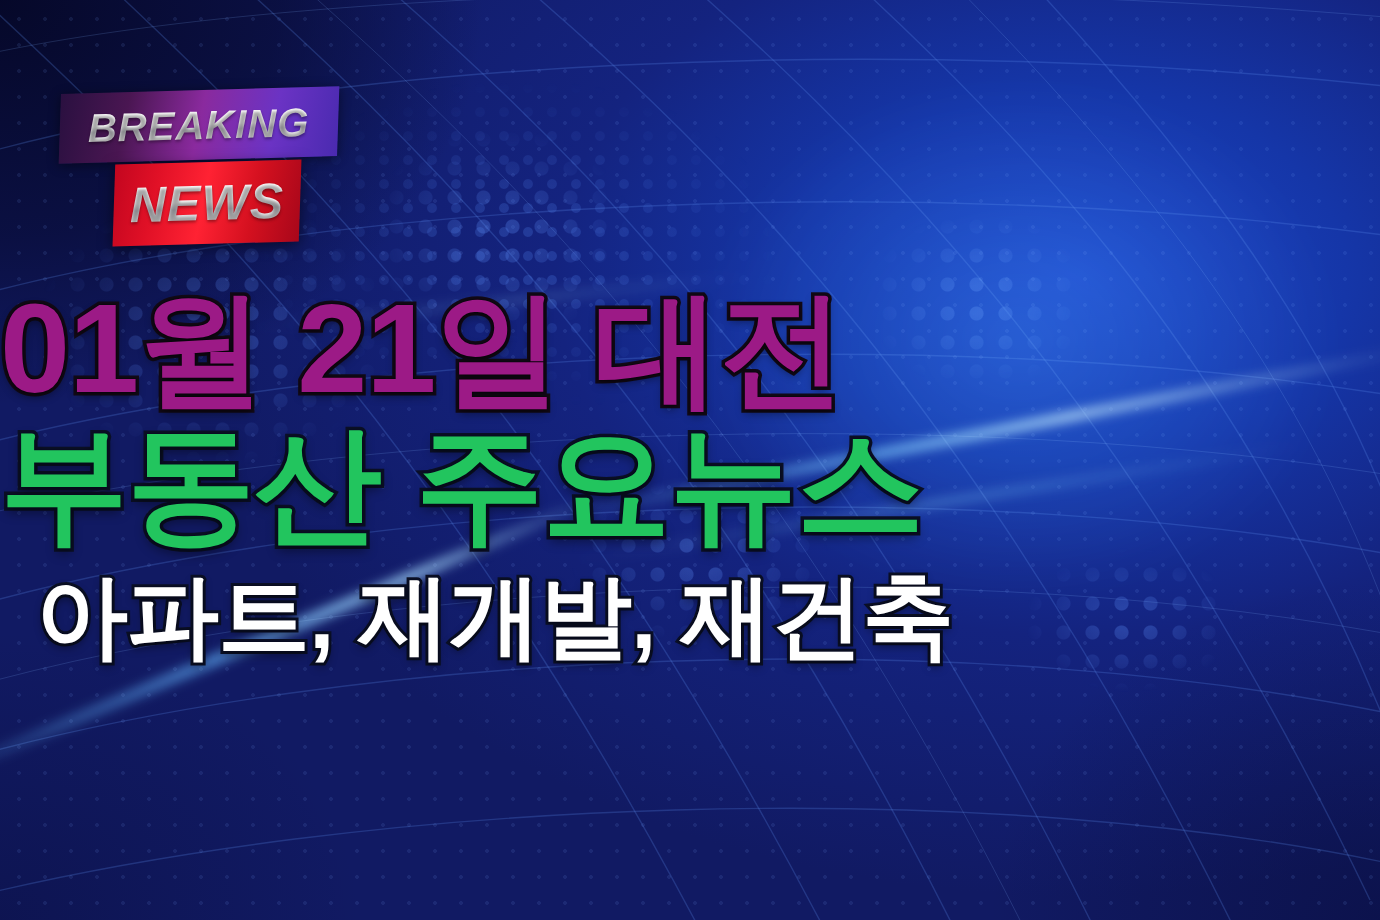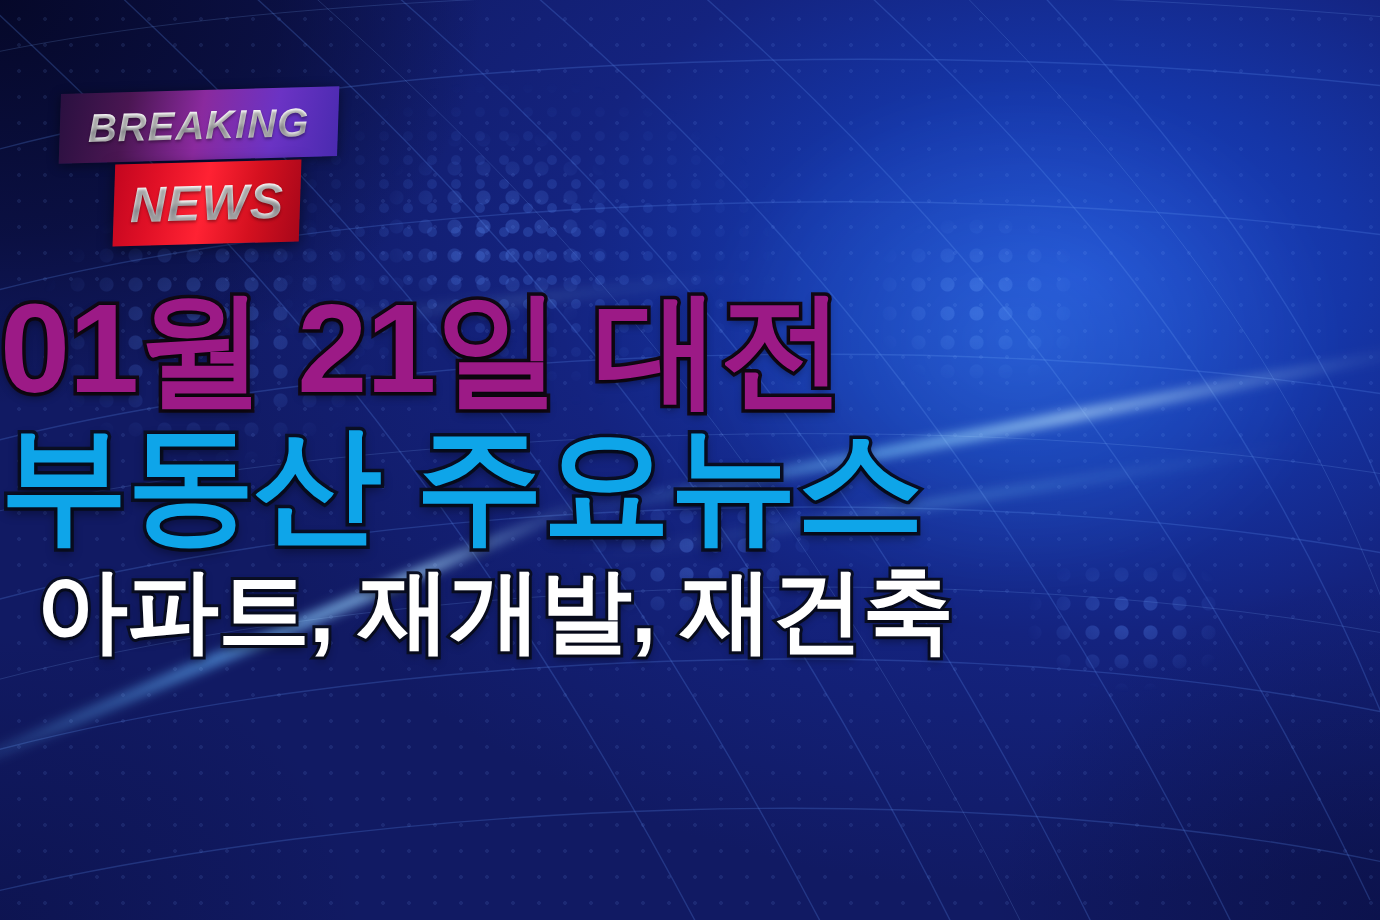--- a/index.html
+++ b/index.html
@@ -189,27 +189,27 @@
     color: #9c1a86;
     -webkit-text-stroke: 7px #120a16;
     paint-order: stroke fill;
     text-shadow:
       0 0 2px rgba(0,0,0,.9),
       0 4px 10px rgba(0,0,0,.45);
     margin-bottom: 8px;
   }
   #hl-main {
     font-size: 128px;
-    color: #0ea5e9;
+    color: #22c55e;
     -webkit-text-stroke: 7px #0b1026;
     paint-order: stroke fill;
     text-shadow:
       0 0 2px rgba(4,8,30,.9),
       0 5px 12px rgba(0,0,0,.45);
-    margin-bottom: 16px;
+    margin-bottom: 22px;
   }
   #hl-sub {
     font-size: 92px;
     color: #ffffff;
     -webkit-text-stroke: 6px #0b1026;
     paint-order: stroke fill;
     text-shadow:
       0 0 2px rgba(4,8,30,.9),
       0 4px 10px rgba(0,0,0,.45);
     padding-left: 36px;

